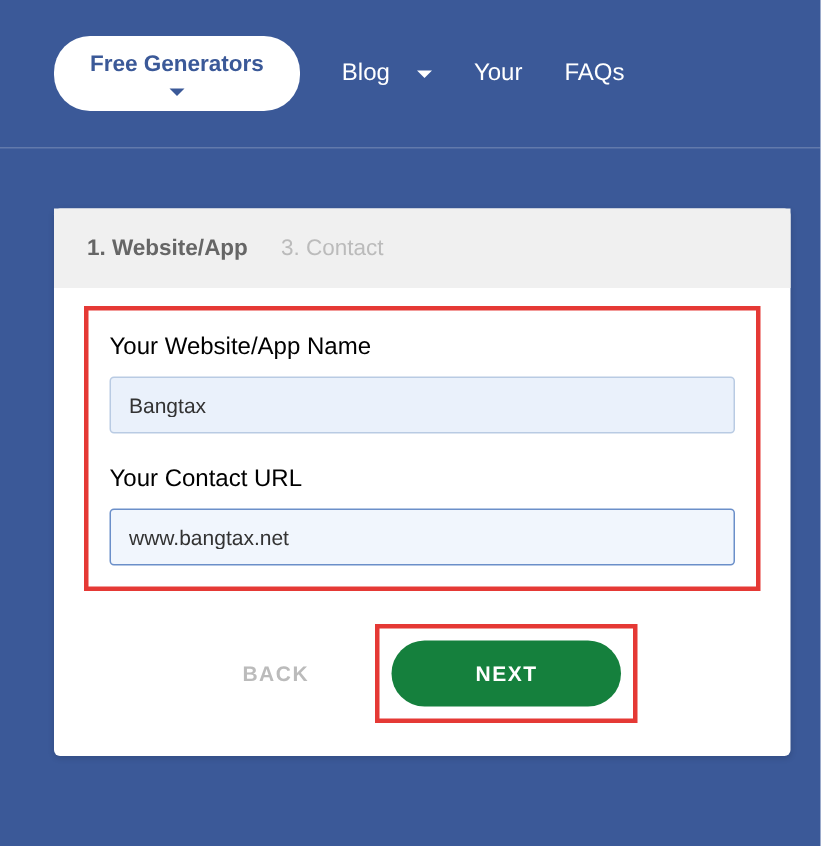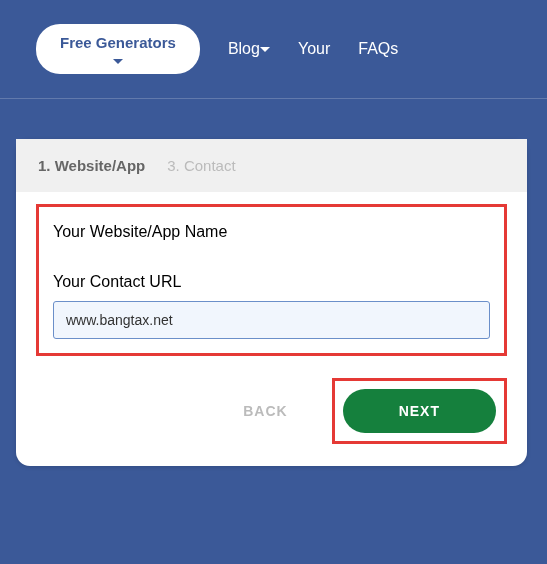--- a/index.html
+++ b/index.html
@@ -36,26 +36,26 @@
       border-left: 5px solid transparent;
       border-right: 5px solid transparent;
       border-top: 5px solid currentColor;
     }
     .nav-link {
       color: #fff;
       font-size: 16px;
       cursor: pointer;
       display: inline-flex;
       align-items: center;
-      gap: 0;
+      gap: 18px;
     }
     .card {
       background: #fff;
-      margin: 40px 20px 16px 16px;
-      border-radius: 14px;
+      margin: 40px 20px 16px 36px;
+      border-radius: 4px;
       box-shadow: 0 1px 4px rgba(0,0,0,0.15);
     }
     .card-header {
       background: #f0f0f0;
       padding: 18px 22px;
       display: flex;
       gap: 22px;
       font-size: 15px;
       color: #bbb;
     }
@@ -88,21 +88,21 @@
       background: #f1f6fd;
     }
     .helper {
       color: #999;
       font-size: 12px;
       margin-top: 10px;
     }
     .spacer { height: 18px; }
     .card-footer {
       display: flex;
-      justify-content: flex-end;
+      justify-content: center;
       align-items: center;
       gap: 20px;
       padding: 18px 20px 22px 20px;
     }
     .back-btn {
       color: #bbb;
       font-weight: bold;
       font-size: 14px;
       letter-spacing: 1px;
       cursor: pointer;
@@ -145,20 +145,21 @@
 </div>
 
 <div class="card">
   <div class="card-header">
     <span class="step active">1. Website/App</span>
     <span class="step">3. Contact</span>
   </div>
   <div class="card-body">
     <div class="highlight-box">
       <label class="form-label">Your Website/App Name</label>
+      <input type="text" class="text-input" value="Bangtax" style="">
       <div class="spacer"></div>
       <label class="form-label">Your Contact URL</label>
       <input type="text" class="text-input focused" value="www.bangtax.net" style="">
     </div>
   </div>
   <div class="card-footer">
     <div class="back-btn">BACK</div>
     <div class="next-wrap">
       <button class="next-btn">NEXT</button>
     </div>

